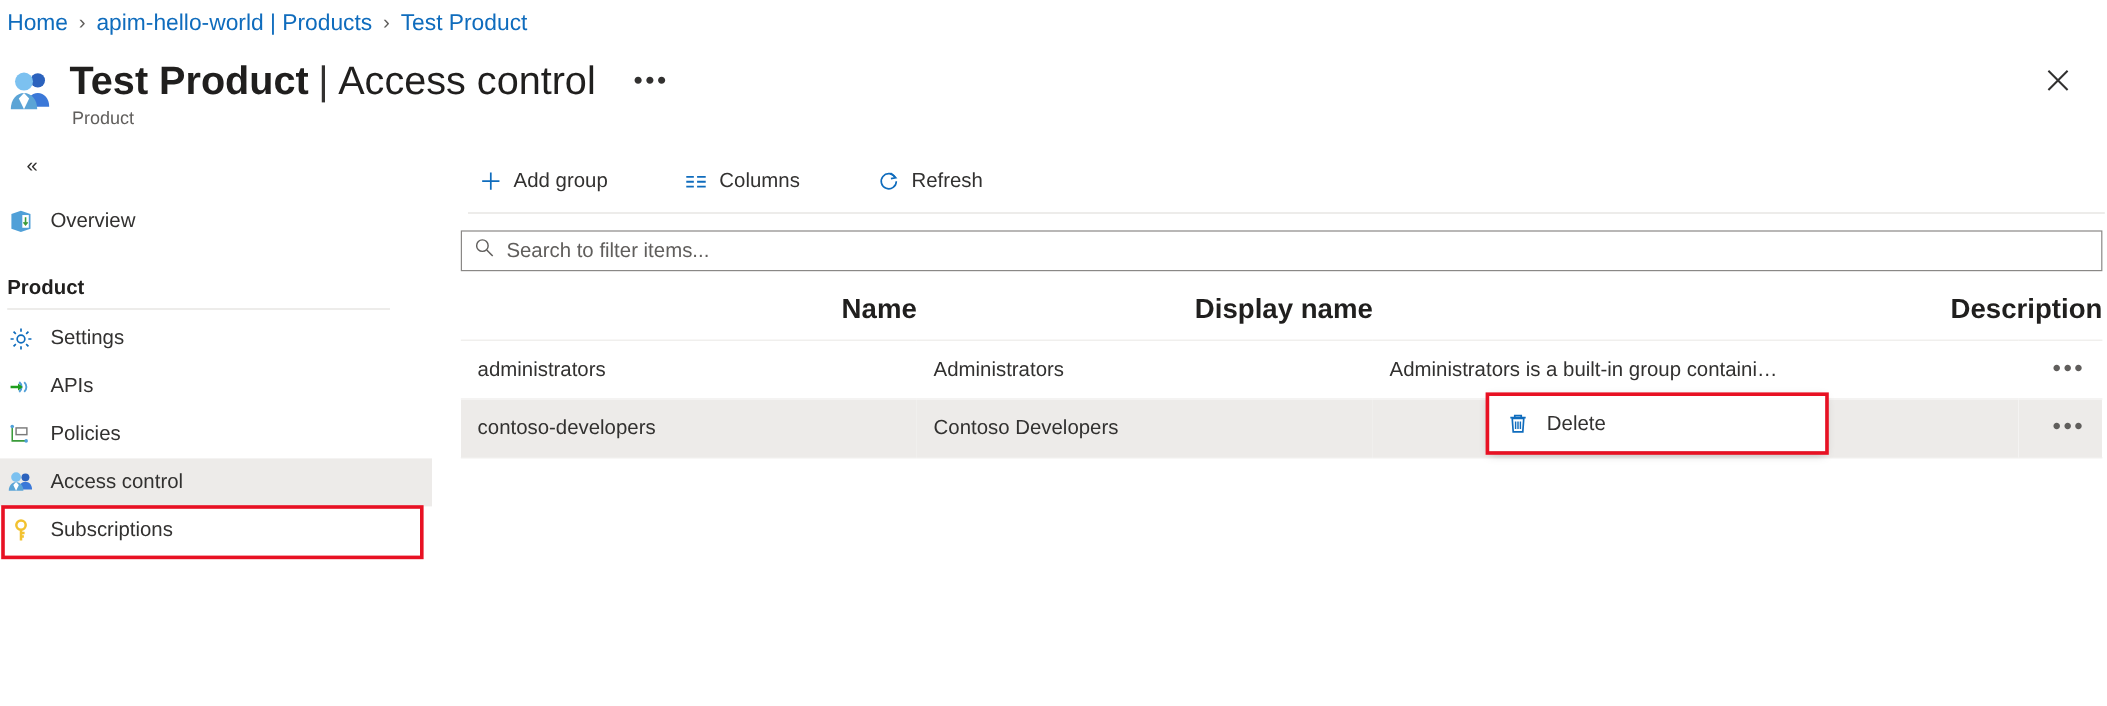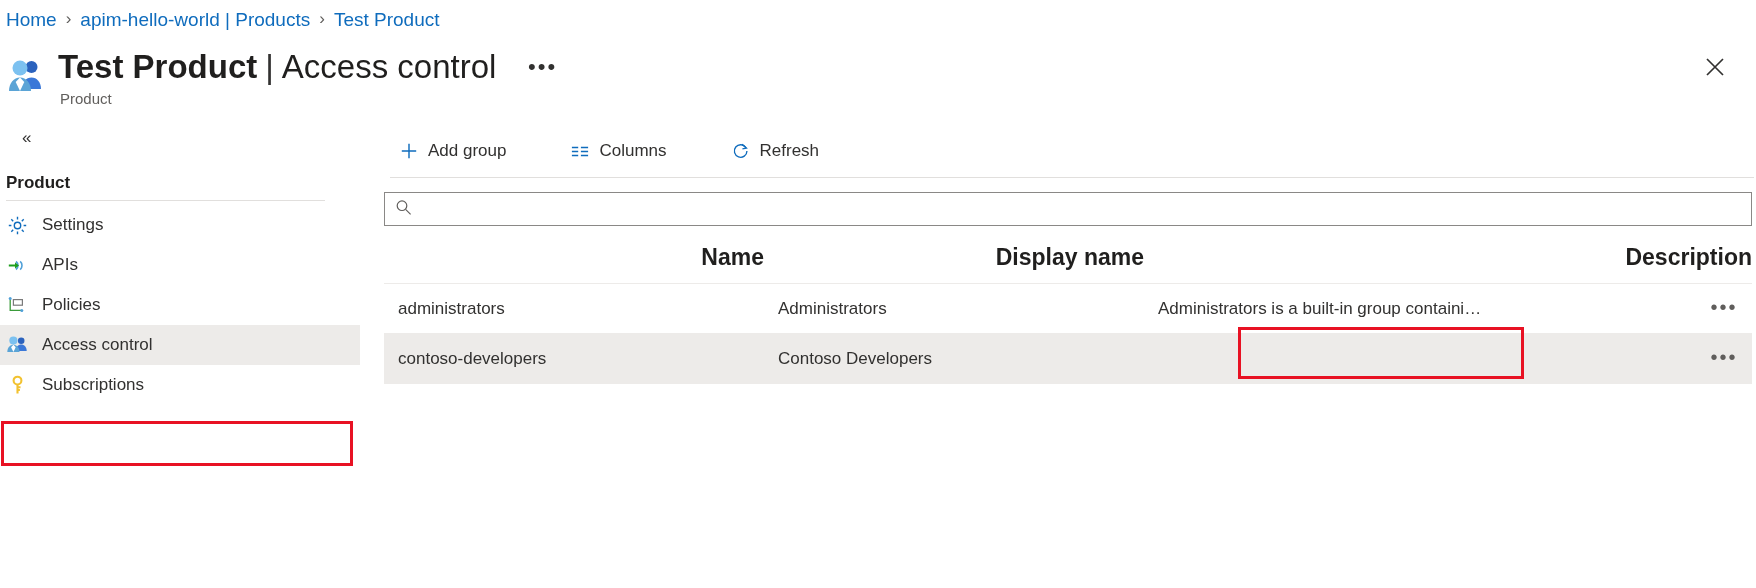--- a/index.html
+++ b/index.html
@@ -222,20 +222,30 @@
       <path d="M3 3 L19 19 M19 3 L3 19" stroke="#323130" stroke-width="1.7" fill="none"></path>
     </svg>
   </div>
 
   <div class="leftnav">
 
     <div class="search-wrap">
       <span class="collapse-btn">«</span>
     </div>
 
+    <div class="nav-item" style="margin-top:17px;">
+      <span class="nav-ico">
+        <svg width="21" height="21" viewBox="0 0 21 21">
+          <path d="M2.5 4.4 L10.4 1.6 L18.4 4.4 L18.4 16.6 L10.4 19.4 L2.5 16.6 Z" fill="#50a0d8"></path>
+          <rect x="11.6" y="5.2" width="5.4" height="10.6" fill="#ffffff"></rect>
+          <path d="M14.3 7 L14.3 13 M12.6 11.2 L14.3 13.3 L16 11.2" stroke="#3a9b3a" stroke-width="1.3" fill="none"></path>
+        </svg>
+      </span>
+      <span>Overview</span>
+    </div>
 
     <div class="nav-group-title">Product</div>
     <div class="nav-sep"></div>
 
     <div class="nav-item">
       <span class="nav-ico">
         <svg width="21" height="21" viewBox="0 0 21 21">
           <g fill="none" stroke="#0f6cbd" stroke-width="1.4">
             <circle cx="10.5" cy="10.5" r="3.2"></circle>
             <path d="M10.5 1.8 v2.6 M10.5 16.6 v2.6 M1.8 10.5 h2.6 M16.6 10.5 h2.6
@@ -333,20 +343,21 @@
 
     <div class="tb-divider"></div>
 
     <div class="filter-box">
       <span class="mag">
         <svg width="17" height="17" viewBox="0 0 17 17">
           <circle cx="7" cy="6.7" r="4.8" fill="none" stroke="#605e5c" stroke-width="1.2"></circle>
           <path d="M10.6 10.4 L15.6 15.4" stroke="#605e5c" stroke-width="1.2" fill="none"></path>
         </svg>
       </span>
+      <input type="text" placeholder="Search to filter items..." style="">
     </div>
 
     <table class="grid">
       <colgroup>
         <col style="width:380px">
           <col style="width:380px">
           <col>
           <col style="width:70px">
       </colgroup>
       <thead>
@@ -370,15 +381,28 @@
           <td>Contoso Developers</td>
           <td></td>
           <td class="col-actions">
             <span class="dots">•••</span>
           </td>
         </tr>
       </tbody>
     </table>
   </div>
 
+  <div class="ctx-menu">
+    <div style="display:flex;align-items:center;width:100%;">
+      <span class="ctx-ico">
+        <svg width="20" height="20" viewBox="0 0 20 20">
+          <path d="M3.6 5 h12.8" stroke="#0f6cbd" stroke-width="1.4" fill="none"></path>
+          <path d="M7.3 5 V3.3 h5.4 V5" stroke="#0f6cbd" stroke-width="1.4" fill="none"></path>
+          <path d="M5.2 5.6 h9.6 l-0.8 11.3 h-8 z" stroke="#0f6cbd" stroke-width="1.4" fill="none"></path>
+          <path d="M8 8.2 v6.4 M10 8.2 v6.4 M12 8.2 v6.4" stroke="#0f6cbd" stroke-width="1.2" fill="none"></path>
+        </svg>
+      </span>
+      <span class="ctx-label">Delete</span>
+    </div>
+  </div>
   <div class="ctx-border"></div>
 
 </div>
 
 </body></html>

